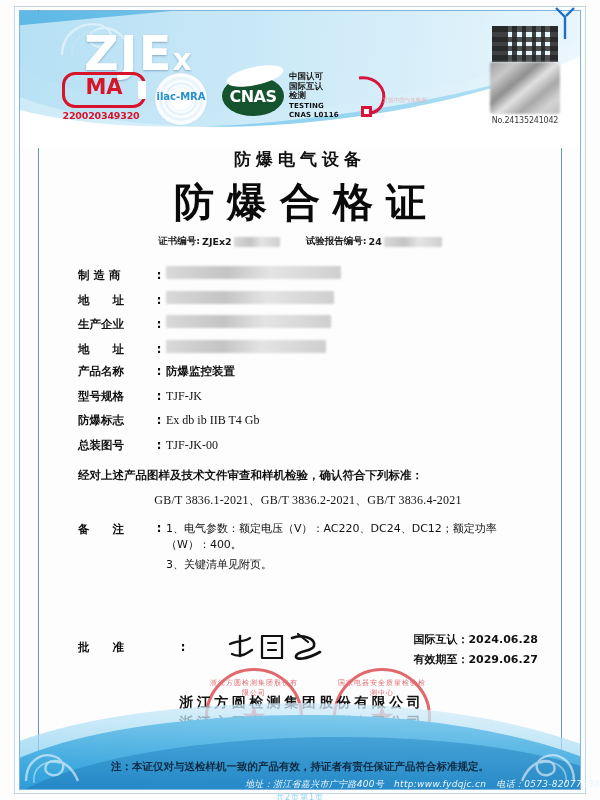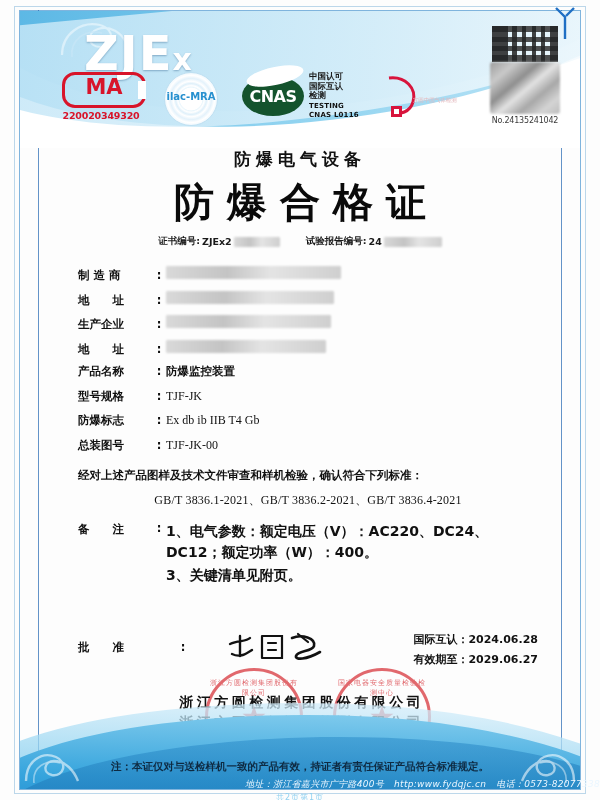--- a/index.html
+++ b/index.html
@@ -24,21 +24,21 @@
   .wave-c{position:absolute;left:-14%;top:-14px;width:136%;height:120px;border-radius:0 0 60% 44%/0 0 100% 86%;
     background:linear-gradient(100deg,#bfe4f6 0%,#e3f3fb 60%,#ffffff 100%);transform:rotate(-5.4deg);opacity:.85;}
   .swirl{position:absolute;left:36px;top:4px;width:90px;height:46px;opacity:.55;}
 
   .brand{position:absolute;left:64px;top:18px;font-family:"DejaVu Sans","Liberation Sans",sans-serif;
     font-weight:bold;font-size:48px;letter-spacing:1px;color:#ffffff;line-height:1;
     text-shadow:0 1px 2px rgba(10,60,110,.35);}
   .brand .x{font-size:30px;}
 
   
-  .logos{position:absolute;left:62px;top:72px;display:flex;align-items:flex-start;gap:24px;}
+  .logos{position:absolute;left:62px;top:72px;display:flex;align-items:flex-start;gap:14px;}
   .ma{width:78px;text-align:center;}
   .ma-mark{width:78px;height:30px;border:3px solid #d8142a;border-radius:13px;color:#d8142a;
     font-weight:bold;font-size:21px;line-height:25px;letter-spacing:0px;position:relative;background:transparent;}
   .ma-mark:after{content:"";position:absolute;right:-3px;top:6px;width:8px;height:18px;background:#ffffff;}
   .ma-num{color:#d8142a;font-size:9.5px;font-weight:bold;margin-top:2px;letter-spacing:-.2px;}
   .ilac{width:52px;height:52px;border-radius:50%;position:relative;
     background:radial-gradient(circle,#ffffff 30%,#eaf6fc 32%,#ffffff 36%,#dff0fa 42%,#ffffff 48%,#e4f2fb 56%,#ffffff 64%,#e9f5fc 74%,#ffffff 82%);
     border:1px solid #bfe0f2;overflow:hidden;}
   .ilac span{position:absolute;left:0;right:0;top:18px;text-align:center;color:#2790cf;font-weight:bold;font-size:10px;}
   .cnas{display:flex;align-items:center;gap:5px;}
@@ -86,21 +86,21 @@
   .val{font-size:11.5px;color:#111;font-weight:bold;}
   .val.mono{font-family:"Liberation Serif","DejaVu Serif",serif;font-weight:normal;font-size:12px;}
 
   .stmt{font-size:11.5px;font-weight:bold;color:#111;margin-top:6px;}
   .std{font-family:"Liberation Serif","DejaVu Serif",serif;font-size:12px;color:#111;
     text-align:center;margin-top:9px;letter-spacing:.2px;}
 
   .remark{display:flex;margin-top:12px;}
   .remark .lab{padding-top:1px;}
   .remark-items{flex:1;}
-  .ritem{font-size:14px;font-weight:bold;color:#111;line-height:1.48;margin-bottom:3px;}
+  .ritem{font-size:11px;font-weight:normal;color:#111;line-height:1.48;margin-bottom:3px;}
 
   
   .approve{position:absolute;left:78px;top:630px;display:flex;align-items:center;gap:24px;}
   .sig{margin-left:10px;width:110px;height:34px;}
   .dates{position:absolute;right:62px;top:630px;text-align:left;font-size:11px;font-weight:bold;color:#111;line-height:1.85;}
 
   
   .orgs{position:absolute;left:0;right:0;top:692px;text-align:center;}
   .org{font-size:14px;font-weight:bold;color:#111;letter-spacing:3.5px;line-height:1.45;text-indent:3.5px;}
   .seal{position:absolute;width:92px;height:92px;border:3px solid #d4232a;border-radius:50%;opacity:.68;}

